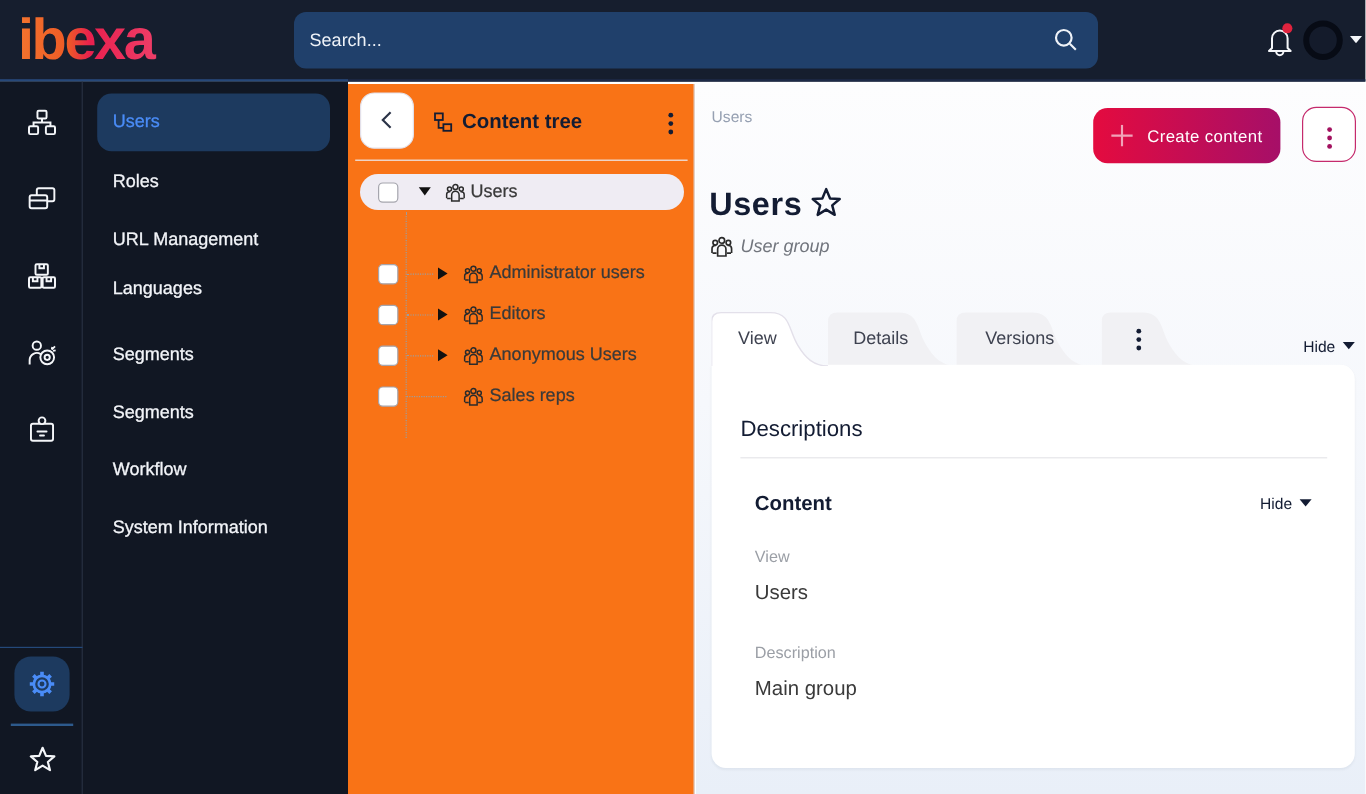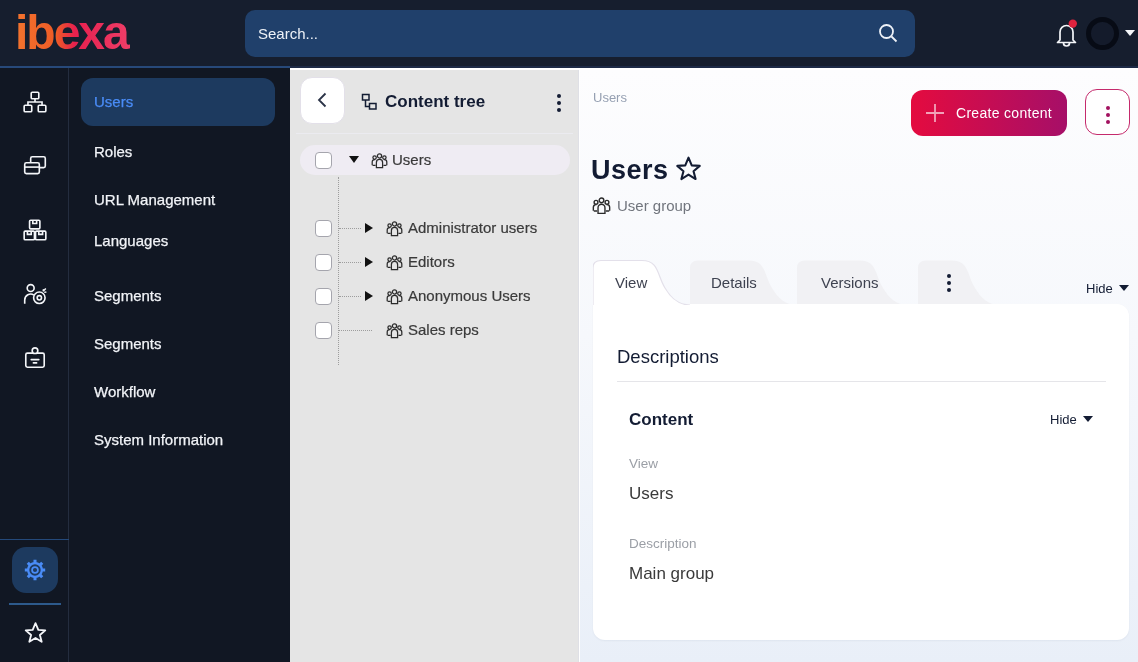--- a/index.html
+++ b/index.html
@@ -20,21 +20,21 @@
   .railico { position:absolute; left:22px; }
   #settings-btn { left:12px; top:479px; width:46px; height:46px; border-radius:14px; background:#1d3a5f; }
 
   
   #menu { left:69px; top:68px; width:221px; height:594px; background:#111723; }
   .mi { position:absolute; left:25px; color:#f2f4f8; font-size:15px; -webkit-text-stroke:.25px #f2f4f8; }
   #mi-sel { position:absolute; left:12px; top:10px; width:194px; height:48px; background:#1d3a5f; border-radius:12px; }
   #mi-sel span { position:absolute; left:13px; top:15px; color:#4a8cf7; font-size:15px; -webkit-text-stroke:.25px #4a8cf7; }
 
   
-  #tree { left:290px; top:70px; width:289px; height:592px; background:#e5e5e5; border-right:1px solid #dfe0e6; }
+  #tree { left:290px; top:70px; width:289px; height:592px; background:#f97316; border-right:1px solid #dfe0e6; }
   #backbtn { left:10px; top:7px; width:45px; height:47px; border:1px solid #e3e0e9; border-radius:12px; background:#fff; }
   #tree-title { left:95px; top:22px; font-size:17px; font-weight:bold; color:#131c33; }
   #tree-kebab { left:267px; top:21px; }
   #tree-hdr-div { left:6px; top:63px; width:277px; height:1px; background:#ebebf0; }
   .trow { position:absolute; left:10px; width:270px; height:34px; }
   .cbx { position:absolute; left:15px; top:9px; width:17px; height:17px; border:1px solid #a5a5ad; border-radius:4px; background:#fff; }
   .tri-d { position:absolute; width:0; height:0; border-left:5.5px solid transparent; border-right:5.5px solid transparent; border-top:7.5px solid #111; }
   .tri-r { position:absolute; width:0; height:0; border-top:5.8px solid transparent; border-bottom:5.8px solid transparent; border-left:8.5px solid #111; }
   .tlabel { position:absolute; top:8px; font-size:15px; color:#3a3a3a; -webkit-text-stroke:.2px #3a3a3a; }
   .gicon { position:absolute; top:9px; }
@@ -43,21 +43,21 @@
 
   
   #main { left:580px; top:70px; width:558px; height:592px; background:linear-gradient(180deg,#fdfdfe 0%,#f6f8fc 45%,#e9eff8 100%); }
   #crumb { left:13px; top:20px; font-size:13px; color:#96a0b2; }
   #create-btn { left:331px; top:20px; width:156px; height:46px; border-radius:12px; background:linear-gradient(90deg,#e40b3f,#a60f68); color:#fff; }
   #create-btn .lbl { position:absolute; left:45px; top:15px; font-size:14px; font-weight:normal; letter-spacing:.3px; }
   #hdr-kebab { left:505px; top:19px; width:45px; height:46px; border-radius:12px; background:#fff; border:1px solid #c52a6c; }
   #title { left:11px; top:85px; font-size:27px; font-weight:bold; color:#131c33; letter-spacing:.5px; }
   #title-star { left:93px; top:84px; }
   #ugroup { left:12px; top:126px; }
-  #ugroup span { position:absolute; left:25px; top:1px; font-size:15px; color:#71757d; white-space:nowrap; }
+  #ugroup span { position:absolute; left:25px; top:1px; font-size:15px; color:#71757d; white-space:nowrap;font-style:italic; }
   #tab-hide { left:506px; top:211px; }
   .hide-ctl { font-size:13px; color:#131c33; }
   .caret-dn { display:inline-block; width:0; height:0; border-left:5.5px solid transparent; border-right:5.5px solid transparent; border-top:6.5px solid #131c33; margin-left:6px; vertical-align:2px; }
 
   #card { left:13px; top:234px; width:536px; height:336px; background:#fff; border-radius:0 12px 12px 12px; box-shadow:0 1px 2px rgba(20,30,60,.05); }
   #desc-h { left:24px; top:42px; font-size:18.5px; font-weight:normal; color:#131c33; }
   #card-div { left:24px; top:77px; width:489px; height:1px; background:#e5e5e9; }
   #content-h { left:36px; top:106px; font-size:17px; font-weight:bold; color:#131c33; }
   #content-hide { left:457px; top:108px; }
   .flabel { position:absolute; left:36px; font-size:13.5px; color:#9b9fa6; }

